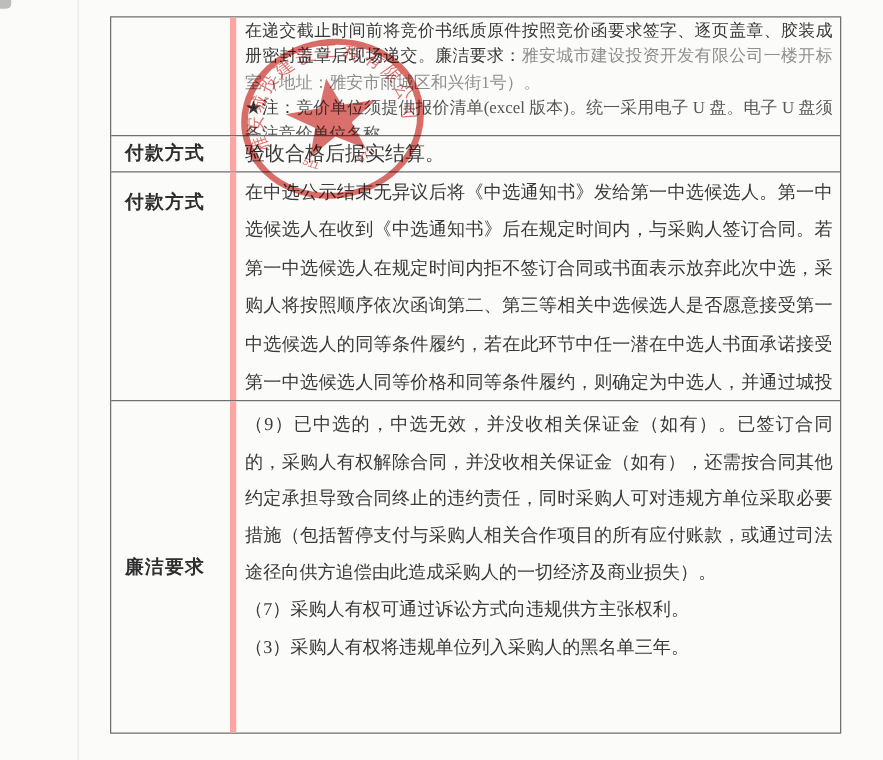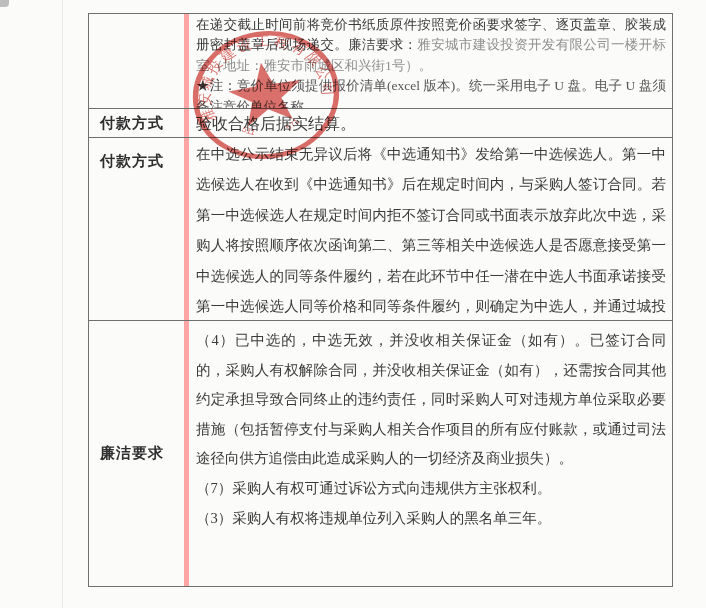--- a/index.html
+++ b/index.html
@@ -74,21 +74,21 @@
   <div class="tr row3" style="grid-row:3;">
     <div class="td-label">付款方式</div>
     <div class="td-content">
       <p>在中选公示结束无异议后将《中选通知书》发给第一中选候选人。第一中选候选人在收到《中选通知书》后在规定时间内，与采购人签订合同。若第一中选候选人在规定时间内拒不签订合同或书面表示放弃此次中选，采购人将按照顺序依次函询第二、第三等相关中选候选人是否愿意接受第一中选候选人的同等条件履约，若在此环节中任一潜在中选人书面承诺接受第一中选候选人同等价格和同等条件履约，则确定为中选人，并通过城投公司官网发布公示。</p>
     </div>
   </div>
 
   <div class="tr row4" style="grid-row:4;">
     <div class="td-label">廉洁要求</div>
     <div class="td-content">
-      <p>（4）已中选的，中选无效，并没收相关保证金（如有）。已签订合同的，采购人有权解除合同，并没收相关保证金（如有），还需按合同其他约定承担导致合同终止的违约责任，同时采购人可对违规方单位采取必要措施（包括暂停支付与采购人相关合作项目的所有应付账款，或通过司法途径向供方追偿由此造成采购人的一切经济及商业损失）。</p>
+      <p>（9）已中选的，中选无效，并没收相关保证金（如有）。已签订合同的，采购人有权解除合同，并没收相关保证金（如有），还需按合同其他约定承担导致合同终止的违约责任，同时采购人可对违规方单位采取必要措施（包括暂停支付与采购人相关合作项目的所有应付账款，或通过司法途径向供方追偿由此造成采购人的一切经济及商业损失）。</p>
       <p>（7）采购人有权可通过诉讼方式向违规供方主张权利。</p>
       <p>（3）采购人有权将违规单位列入采购人的黑名单三年。</p>
     </div>
   </div>
 
 </div>
 
 <svg class="seal" viewBox="0 0 190 190">
   <defs>
     <path id="sealArc" d="M 45.2 113.1 A 53 53 0 1 1 144.8 113.1" fill="none"></path>

